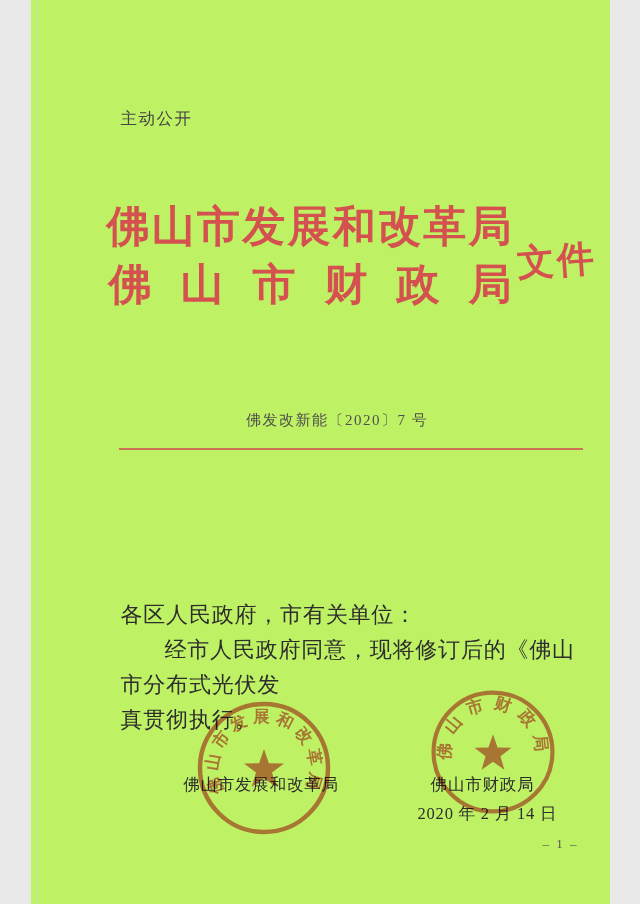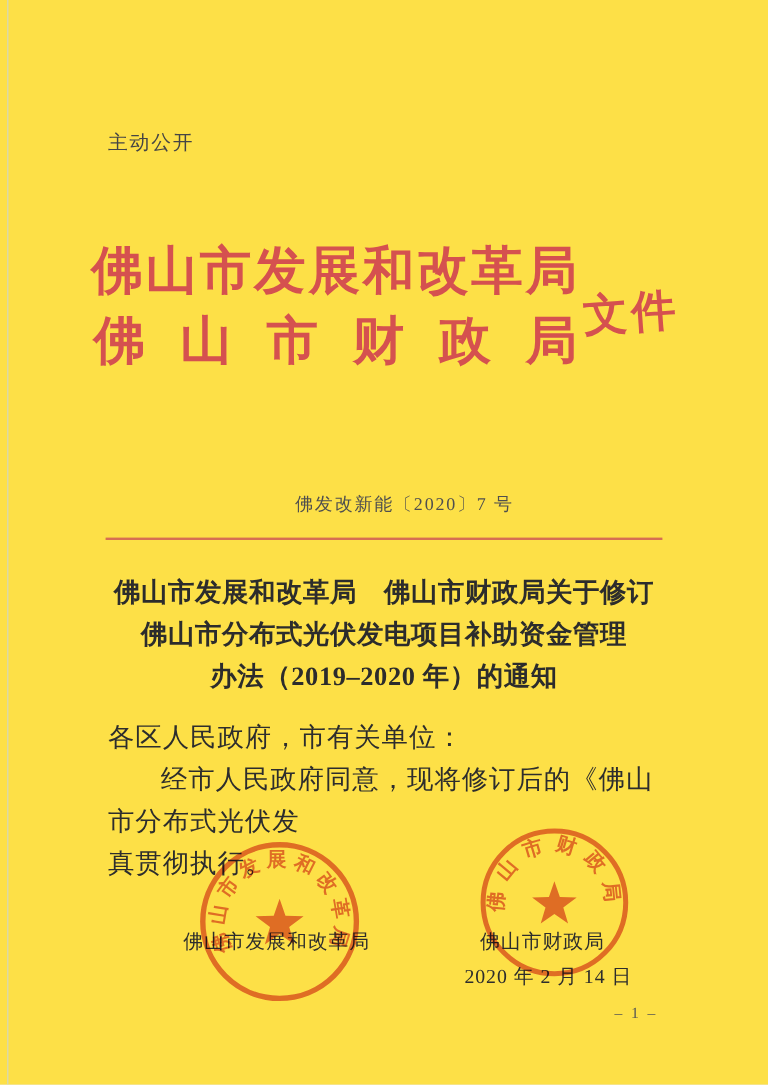--- a/index.html
+++ b/index.html
@@ -1,20 +1,21 @@
 <!DOCTYPE html>
 <html><head>
 <meta charset="utf-8">
 <style>
   html,body{margin:0;padding:0;background:#e9e9e9;}
   .page{
-    position:relative;width:640px;height:904px;margin:0 auto;
-    background:#fde047;overflow:hidden;
+    position:relative;width:564px;height:904px;margin:0 auto;
+    background:#bef264;overflow:hidden;
     font-family:"Liberation Serif","DejaVu Serif",serif;
     color:#2d2d2d;
+    padding-left:15px;
   }
   .edge-line{
     position:absolute;left:6px;top:0;bottom:0;width:1px;
     background:#c9d6da;opacity:.8;
   }
   
   .meta{
     position:absolute;top:108px;left:90px;right:95px;
     display:flex;justify-content:space-between;
     font-size:16.5px;color:#454545;letter-spacing:1.5px;
@@ -88,25 +89,20 @@
     <span>主动公开</span>
   </div>
 
   <div class="hdr-l1">佛山市发展和改革局</div>
   <div class="hdr-l2">佛山市财政局</div>
   <div class="doc-type">文件</div>
 
   <div class="doc-number">佛发改新能〔2020〕7 号</div>
   <div class="red-rule"></div>
 
-  <div class="title">
-    <div>佛山市发展和改革局　佛山市财政局关于修订</div>
-    <div>佛山市分布式光伏发电项目补助资金管理</div>
-    <div>办法（2019–2020 年）的通知</div>
-  </div>
 
   <div class="body-text">
     <div>各区人民政府，市有关单位：</div>
     <div class="para-indent">经市人民政府同意，现将修订后的《佛山市分布式光伏发</div>
     <div>真贯彻执行。</div>
   </div>
 
   <div class="sig sig-left">佛山市发展和改革局</div>
   <div class="sig sig-right">佛山市财政局</div>
   <div class="sig sig-date">2020 年 2 月 14 日</div>

